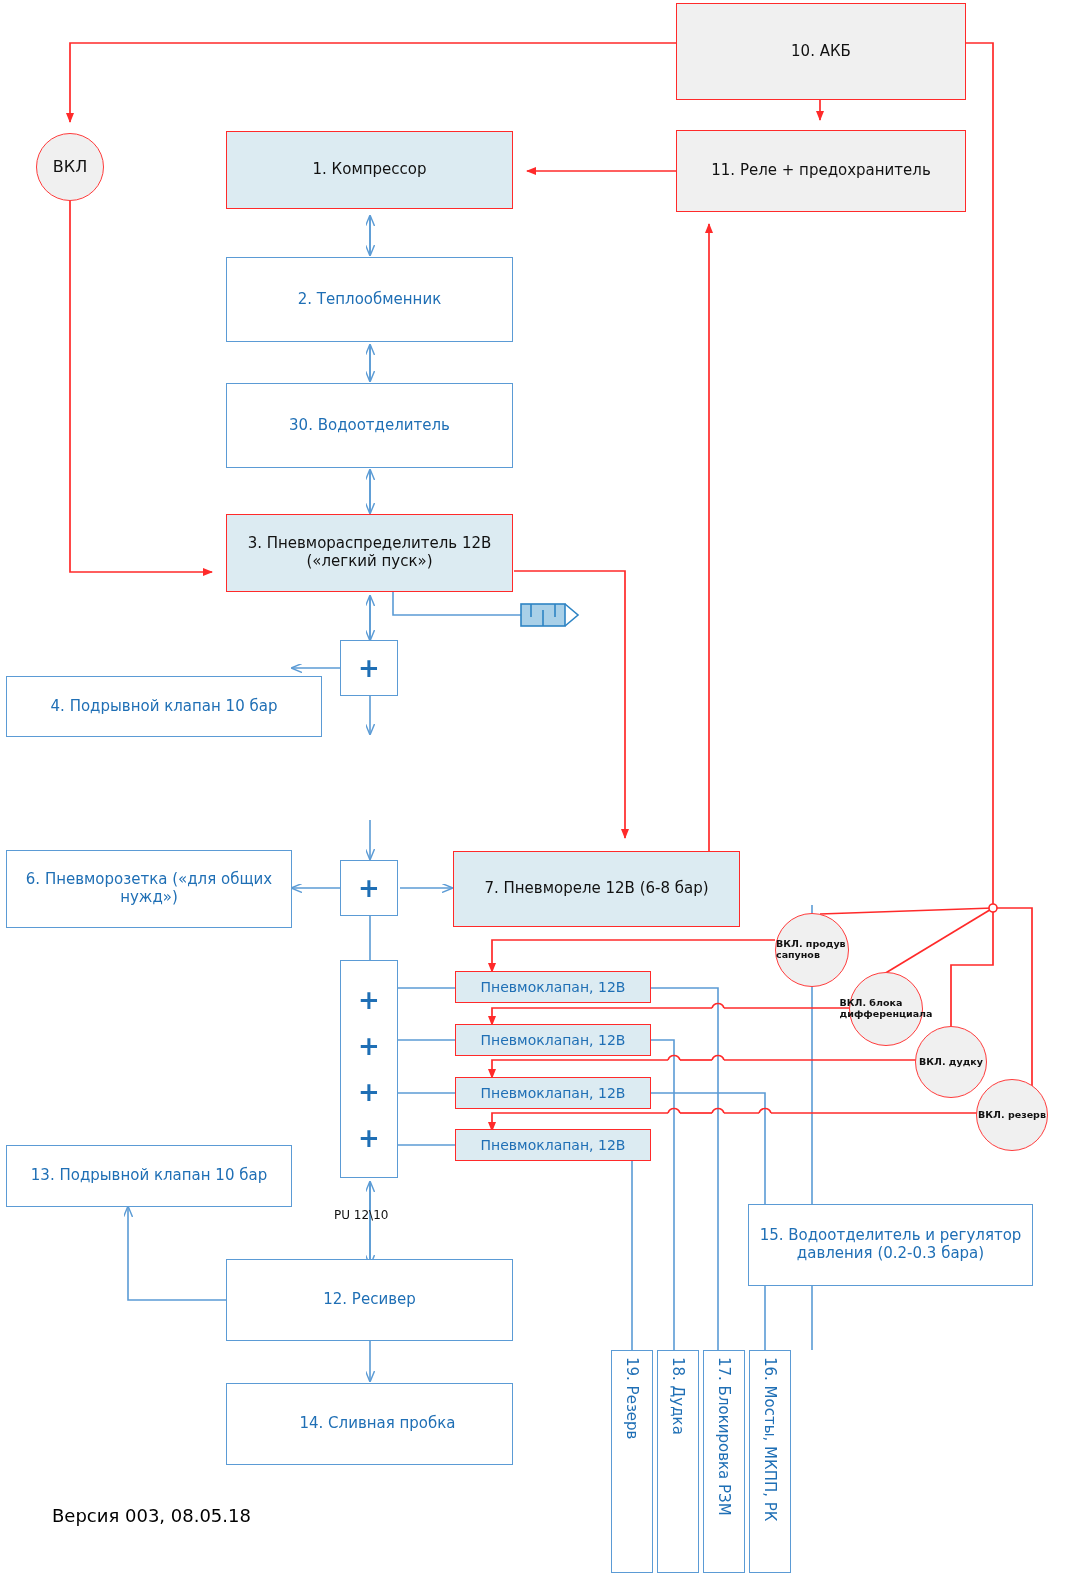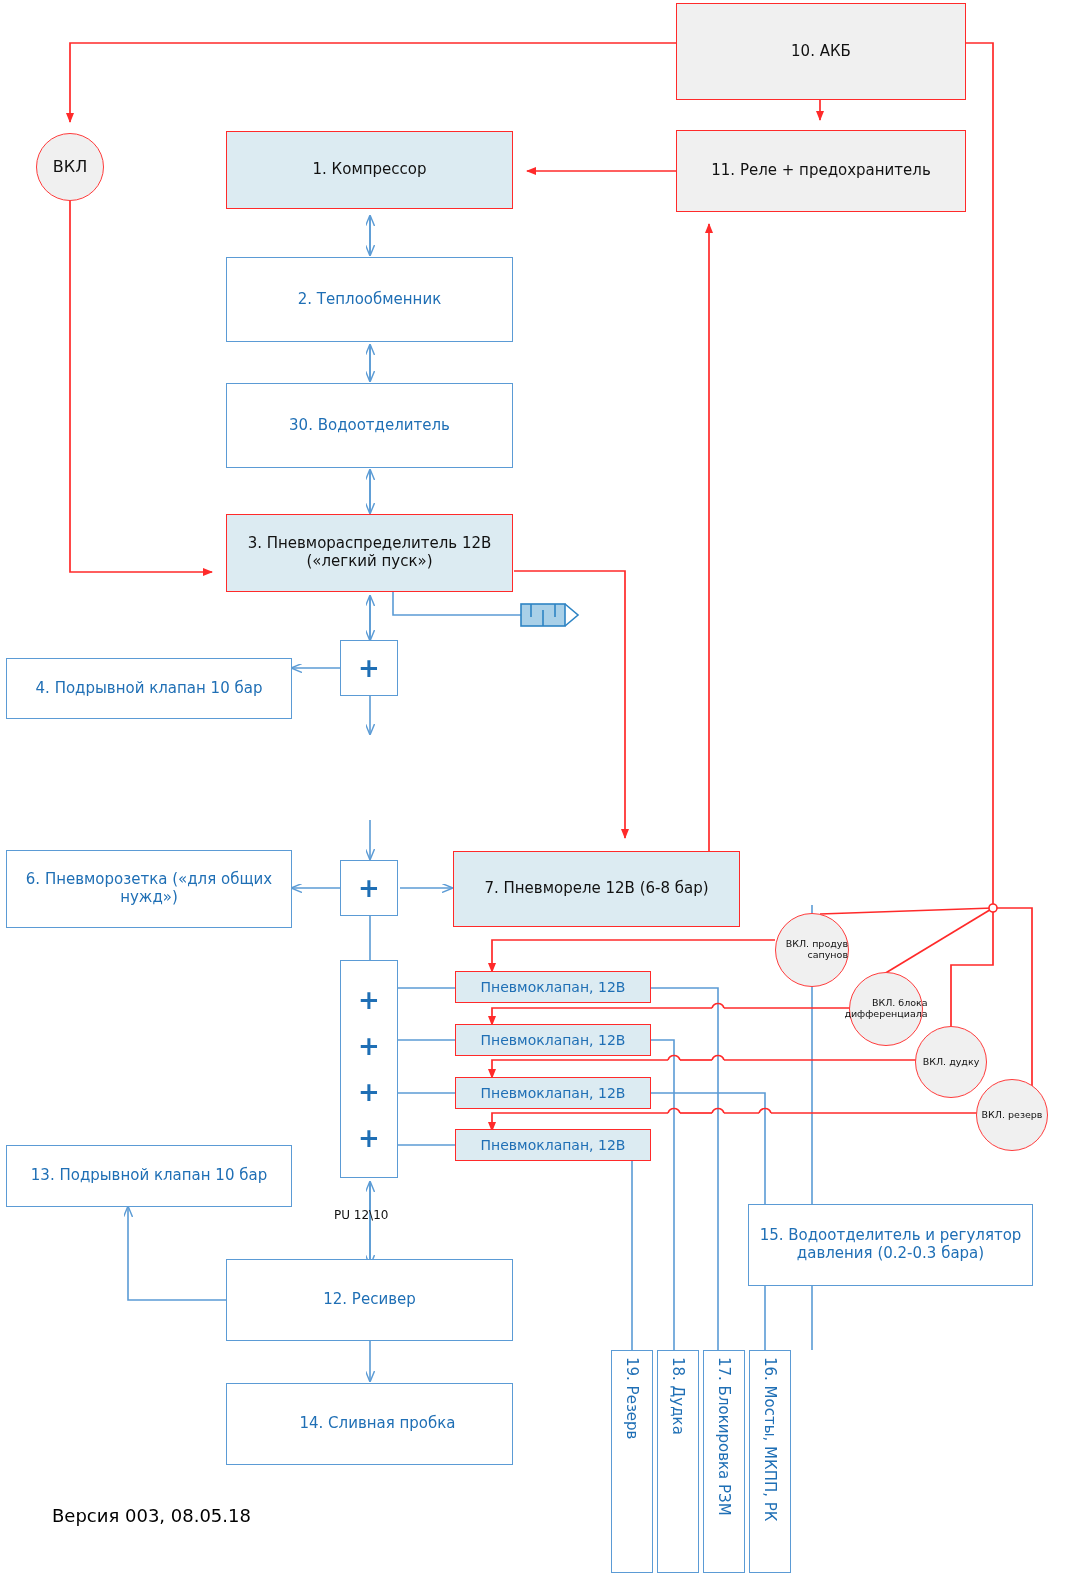--- a/index.html
+++ b/index.html
@@ -64,26 +64,26 @@
   
   .circle {
     position: absolute;
     box-sizing: border-box;
     border: 1.7px solid #ff3b3b;
     background: #f0f0f0;
     border-radius: 50%;
     display: flex;
     align-items: center;
     justify-content: center;
-    text-align: right;
+    text-align: left;
     color: #111111;
     line-height: 1.12;
   }
   .circle-big { font-size: 16px; }
-  .circle-small { font-size: 9.5px; }
+  .circle-small { font-size: 9.5px; font-weight: bold; }
   
   .junction {
     position: absolute;
     box-sizing: border-box;
     border: 1.6px solid #5b9bd5;
     background: #ffffff;
     display: flex;
     flex-direction: column;
     align-items: center;
     justify-content: space-around;
@@ -249,21 +249,21 @@
   <div class="circle circle-big" style="left:36px; top:133px; width:68px; height:68px;">ВКЛ</div>
 
   <div class="node box-redfill" style="left:226px; top:131px; width:287px; height:78px;">1. Компрессор</div>
 
   <div class="node box-blue" style="left:226px; top:257px; width:287px; height:85px;">2. Теплообменник</div>
 
   <div class="node box-blue" style="left:226px; top:383px; width:287px; height:85px;">30. Водоотделитель</div>
 
   <div class="node box-redfill" style="left:226px; top:514px; width:287px; height:78px;" style2="">3. Пневмораспределитель 12В («легкий пуск»)</div>
 
-  <div class="node box-blue" style="left:6px; top:658px; width:286px; height:61px;">4. Подрывной клапан 10 бар</div>
+  <div class="node box-blue" style="left:6px; top:676px; width:316px; height:61px;">4. Подрывной клапан 10 бар</div>
 
   <div class="junction" style="left:340px; top:640px; width:58px; height:56px;">
     <span>+</span>
   </div>
 
 
   <div class="node box-blue" style="left:6px; top:850px; width:286px; height:78px;">6. Пневморозетка («для общих нужд»)</div>
 
   <div class="junction" style="left:340px; top:860px; width:58px; height:56px;">
     <span>+</span>

